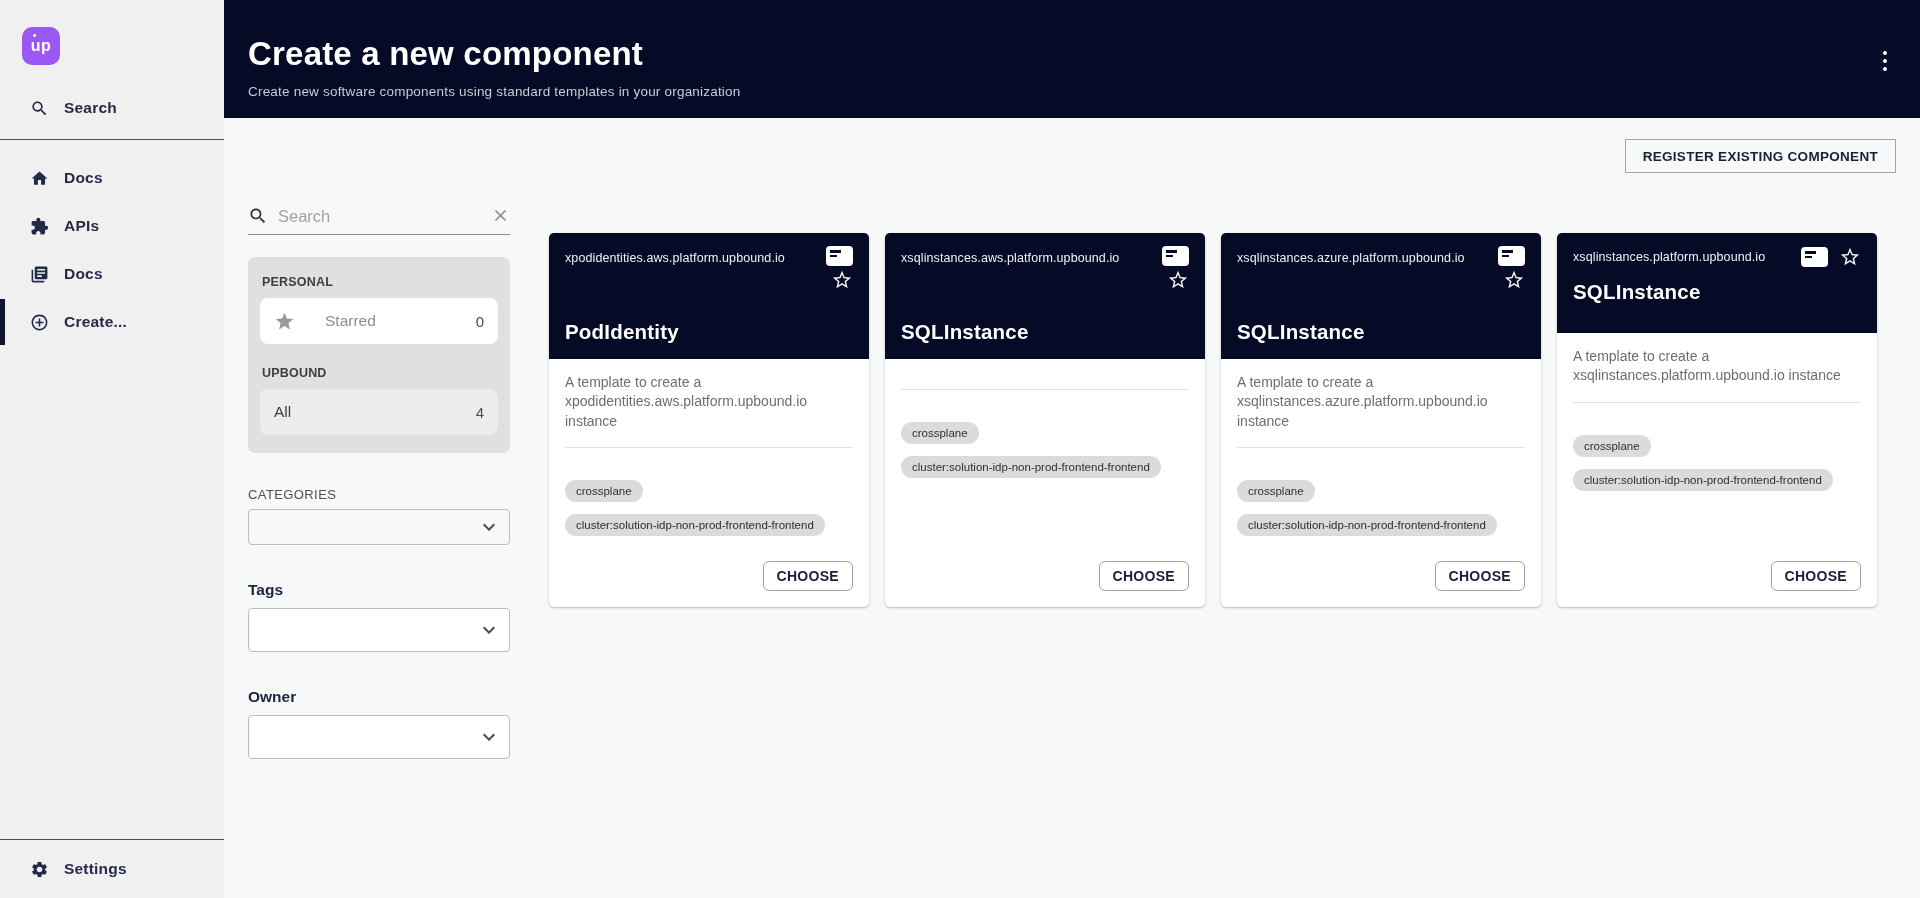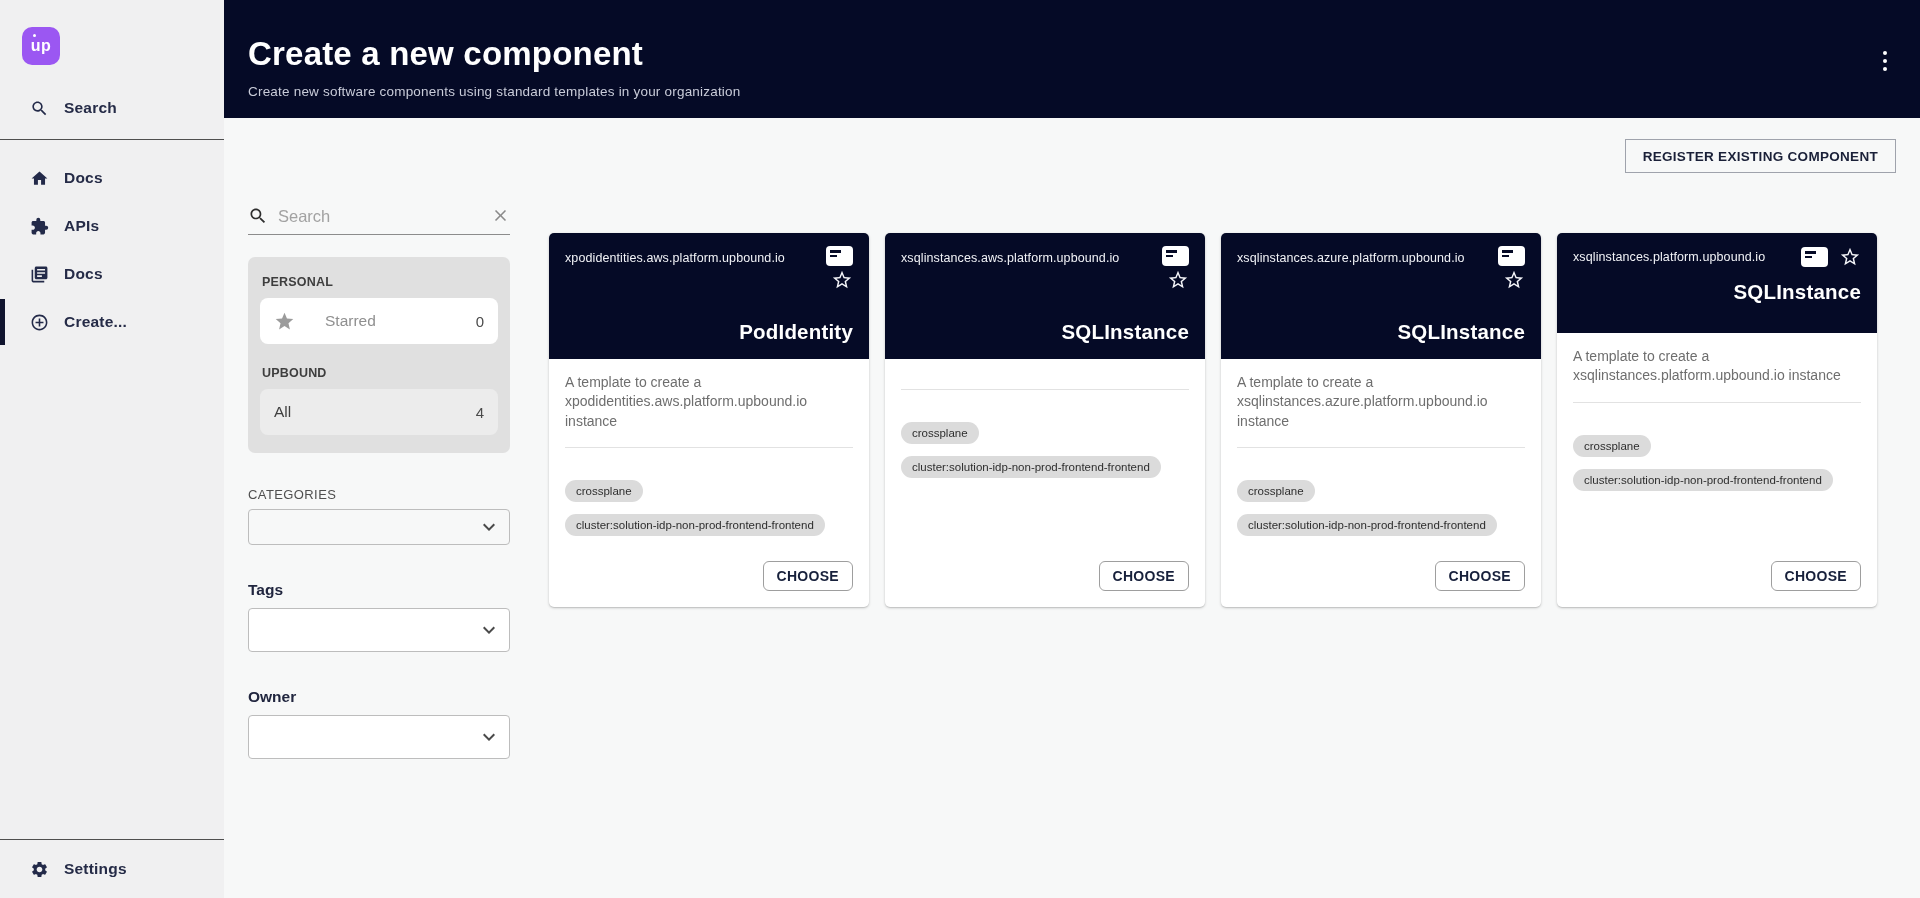--- a/index.html
+++ b/index.html
@@ -107,21 +107,21 @@
   .card-domain { flex:1; font-size:12.5px; color:#F2F3F7; white-space:nowrap; overflow:hidden; padding-top:5px; letter-spacing:0.1px; }
   .card-header.compact .card-domain { flex:none; padding-top:0; margin-right:auto; }
   .doc-icon { width:27px; height:20px; background:#FFFFFF; border-radius:4px; position:relative; flex:none; }
   .doc-icon i { position:absolute; left:4px; background:#050A26; height:2.5px; display:block; }
   .doc-icon i.b1 { top:4px; width:11px; }
   .doc-icon i.b2 { top:8.5px; width:7px; }
   .header-icons { display:flex; align-items:center; gap:11px; }
   .star-btn { background:none; border:none; padding:0; cursor:pointer; line-height:0; }
   .star-btn svg { width:22px; height:22px; fill:#F5F6FA; }
   .star-row { align-self:flex-end; margin-top:3px; }
-  .card-title { font-size:20.5px; font-weight:700; letter-spacing:0.2px; margin-top:auto; color:#FFFFFF;text-align:right; }
+  .card-title { font-size:20.5px; font-weight:700; letter-spacing:0.2px; margin-top:auto; color:#FFFFFF; }
   .card-header.compact .card-title { margin-top:12px; }
 
   .card-body { flex:1; padding:14px 16px 16px; display:flex; flex-direction:column; }
   .card-desc { font-size:14px; color:#6E6E6E; line-height:1.38; overflow-wrap:break-word; }
   .card-divider { border-top:1px solid #E2E2E2; margin-top:16px; }
   .chips { margin-top:32px; display:flex; flex-direction:column; align-items:flex-start; gap:12px; }
   .chip {
     background:#DBDBDB; border-radius:14px; padding:5px 11px;
     font-size:11.5px; color:#2E2E2E; white-space:nowrap; max-width:100%; overflow:hidden; letter-spacing:0px;
   }

